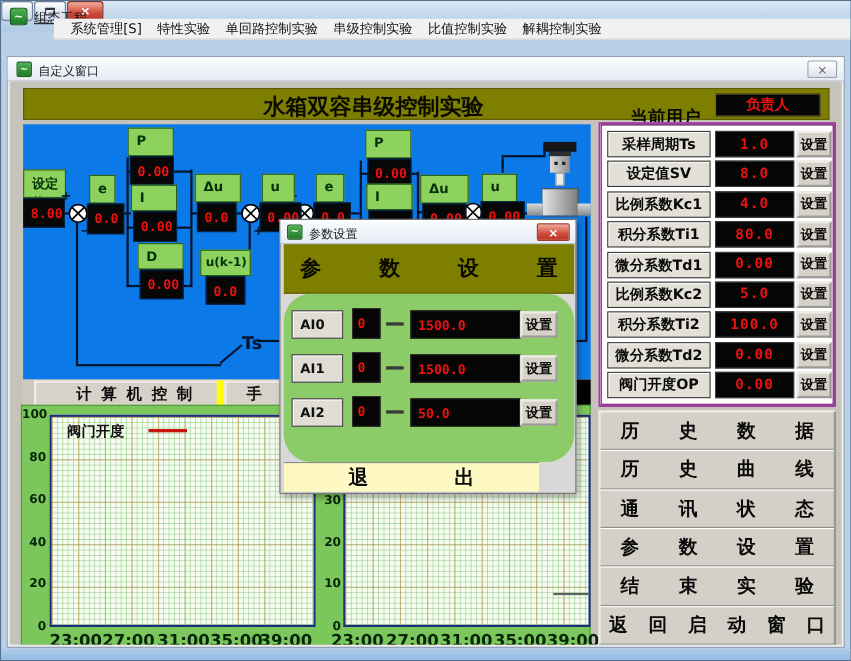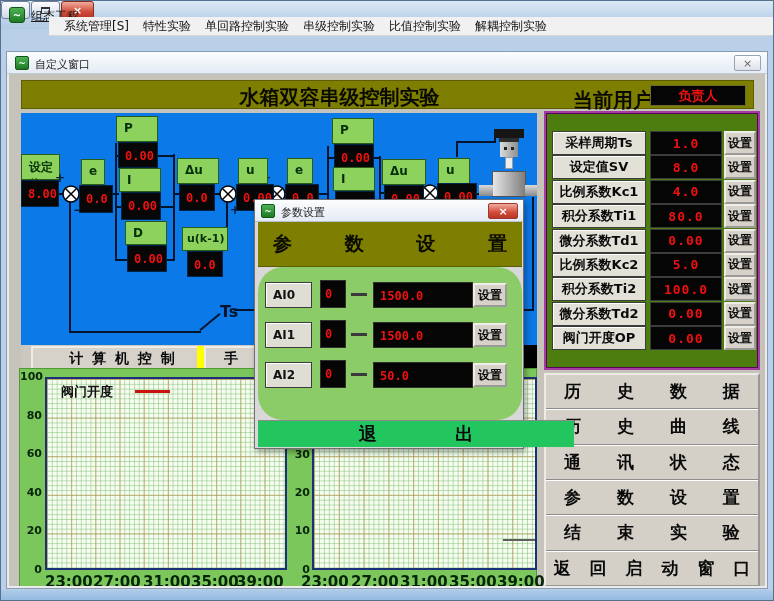--- a/index.html
+++ b/index.html
@@ -39,21 +39,21 @@
   .inner-close { right:6px; top:3px; width:27px; height:16px; border:1px solid #98a4b4;
     border-radius:2px; background:linear-gradient(#fefefe,#dde2ea); color:#666;
     font-size:11px; display:flex; align-items:center; justify-content:center; }
   .client { left:2px; top:22px; width:756px; height:512px; background:#c6c3bb; overflow:hidden; }
 
   
   .banner { left:12px; top:6px; width:733px; height:29px; background:#7e7e00;
     border:1px solid #5c5c00; }
   .banner-title { left:175px; top:3px; width:285px; text-align:center;
     font-size:20px; font-weight:bold; color:#0a0a00; }
-  .user-label { left:551px; top:6px; font-size:20px; font-weight:bold; color:#0a0a00;text-align:right; }
+  .user-label { left:551px; top:16px; font-size:16px; font-weight:bold; color:#0a0a00;text-align:right; }
   .user-box { left:628px; top:4px; width:96px; height:21px; background:#050505;
     border:1px solid #6a6a30; color:#ee1111; font-size:13px; font-weight:bold;
     text-align:center; line-height:19px; }
 
   
   .blue { left:12px; top:39px; width:516px; height:232px; background:#0b79e8; overflow:hidden; }
   .blk-l { position:absolute; background:#8ed25e; color:#06300a; font-weight:bold;
     font-size:12px; padding:4px 0 0 7px; border:1px solid #2a5c18; }
   .blk-v { position:absolute; background:#070707; color:#ee1111; font-weight:bold;
     font-size:12px; font-family:"DejaVu Sans Mono","Liberation Mono",monospace;
@@ -99,23 +99,23 @@
     background-size:24.2px 38.6px, 24.2px 38.6px, 4.84px 4.84px, 4.84px 4.84px; }
   .ytick { position:absolute; width:22px; text-align:right; font-size:11px;
     font-weight:bold; color:#06250a; }
   .xtick { position:absolute; width:40px; text-align:center; font-size:15px;
     font-weight:bold; color:#06250a; }
   .legend-label { position:absolute; font-size:13px; font-weight:bold; color:#111; }
   .legend-line { position:absolute; width:35px; height:3px; background:#cc1111; }
   .trace { position:absolute; height:2px; background:#5f5f5f; }
 
   
-  .ppanel { left:535px; top:37px; width:216px; height:259px; background:#4d7c0f;
+  .ppanel { left:535px; top:37px; width:216px; height:259px; background:#ffffff;
     border:2px solid #a23ca2; box-shadow:inset 0 0 0 1px #560456;
-    display:flex; flex-direction:column; justify-content:space-between; padding:18px 0; }
+    display:flex; flex-direction:column; justify-content:space-between; padding:6px 0; }
   .pp-row { display:flex; align-items:center; height:24px; padding-left:6px; }
   .pp-label { width:94px; height:24px; background:#e3e0d8; border:1px solid #3c3c3c;
     box-shadow:inset 1px 1px 0 #fff; font-size:13px; font-weight:bold; color:#0a0a0a;
     display:flex; align-items:center; justify-content:center; }
   .pp-value { width:72px; height:24px; margin-left:4px; background:#050505;
     border:1px solid #3c3c3c; color:#ee1111; font-weight:bold; font-size:13px;
     font-family:"DejaVu Sans Mono","Liberation Mono",monospace;
     display:flex; align-items:center; justify-content:center; letter-spacing:1px; }
   .pp-set { width:32px; height:24px; margin-left:2px; background:#d6d2ca;
     border:2px outset #efede8; font-size:12px; font-weight:bold; color:#0a0a0a;
@@ -153,21 +153,21 @@
   .dlg-low { position:absolute; left:62px; width:26px; height:28px; background:#050505;
     border:1px solid #30302a; color:#ee1111; font-size:12px; font-weight:bold;
     font-family:"DejaVu Sans Mono","Liberation Mono",monospace; padding:6px 0 0 4px; }
   .dlg-dash { position:absolute; left:93px; width:16px; height:3px; background:#3a3a3a; }
   .dlg-high { position:absolute; left:115px; width:100px; height:26px; background:#050505;
     border:1px solid #30302a; color:#ee1111; font-size:12px; font-weight:bold;
     font-family:"DejaVu Sans Mono","Liberation Mono",monospace; padding:6px 0 0 6px; }
   .dlg-set { position:absolute; left:215px; width:34px; height:24px; background:#d6d2ca;
     border:2px outset #efede8; font-size:12px; font-weight:bold; color:#0a0a0a;
     display:flex; align-items:center; justify-content:center; }
-  .dlg-footer { left:3px; top:220px; width:316px; height:27px; background:#22c55e;
+  .dlg-footer { left:3px; top:220px; width:232px; height:27px; background:#fef9c3;
     border-top:1px solid #8c8c8c; color:#0a0a0a; font-size:18px; font-weight:bold;
     white-space:pre; word-spacing:72px; display:flex; align-items:center; justify-content:center; }
 
   .bottom-strip { left:0; top:589px; width:774px; height:12px;
     background:linear-gradient(#aecbe8,#8fb8e0); }
 </style>
 </head>
 <body>
 
 <div class="screen">

